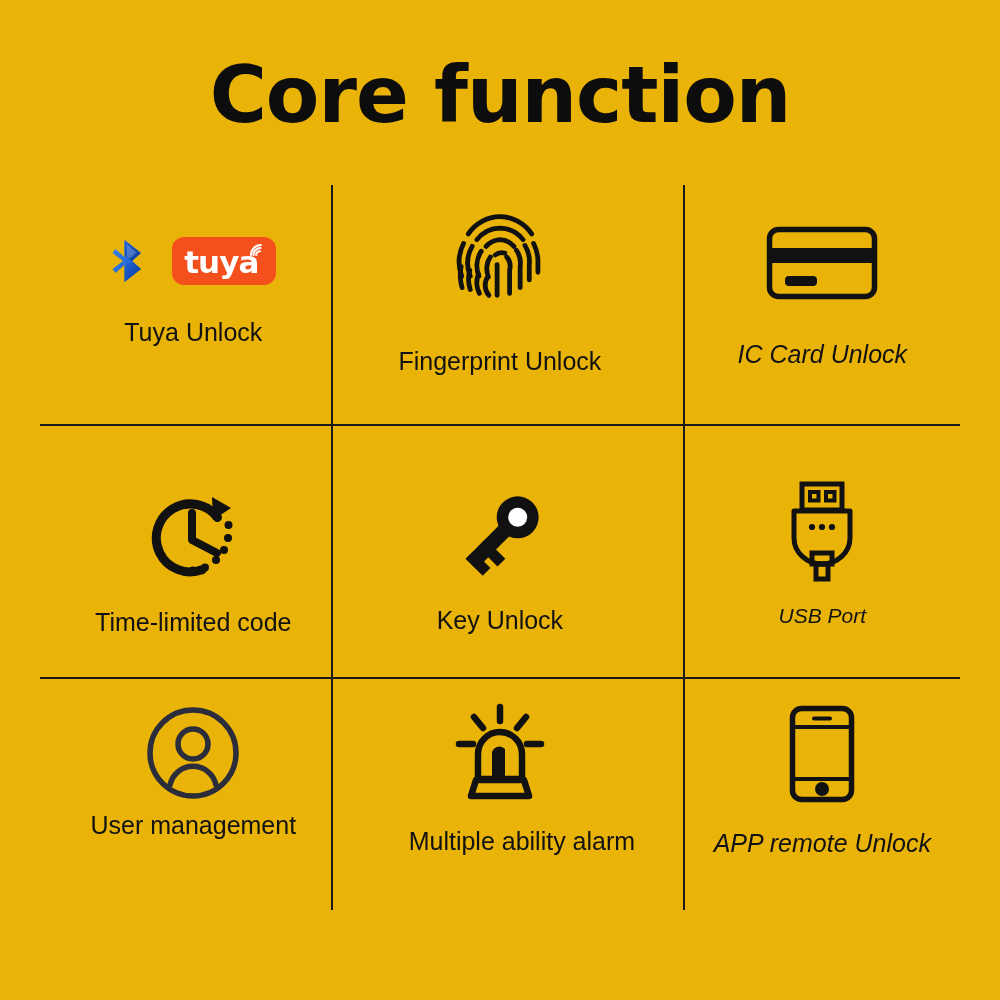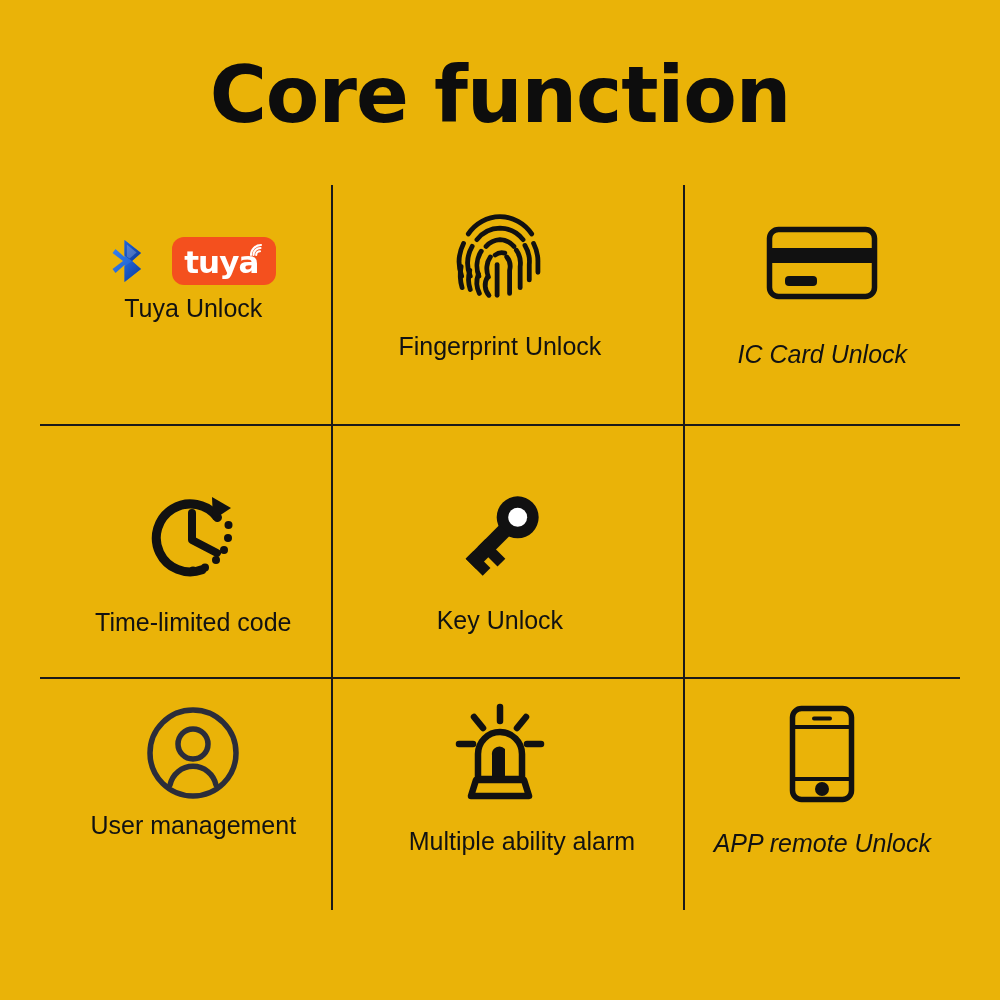--- a/index.html
+++ b/index.html
@@ -72,24 +72,24 @@
     font-size: 25px;
     line-height: 30px;
     color: #121212;
     text-align: center;
     white-space: nowrap;
     font-family: "Liberation Sans", "DejaVu Sans", sans-serif;
   }
 
   
   .c-tuya .icon-wrap      { margin-top: 44px; height: 64px; }
-  .c-tuya .cell-label     { margin-top: 0; }
+  .c-tuya .cell-label     { margin-top: 24px; }
 
   .c-finger .icon-wrap    { margin-top: 22px; height: 96px; }
-  .c-finger .cell-label   { margin-top: 28px; }
+  .c-finger .cell-label   { margin-top: 43px; }
 
   .c-iccard .icon-wrap    { margin-top: 40px; height: 76px; }
   .c-iccard .cell-label   { margin-top: 38px; }
 
   .c-time .icon-wrap      { margin-top: 60px; height: 98px; }
   .c-time .cell-label     { margin-top: 22px; }
 
   .c-key .icon-wrap       { margin-top: 58px; height: 100px; }
   .c-key .cell-label      { margin-top: 20px; }
 
@@ -274,20 +274,38 @@
             <circle cx="48" cy="24" r="9.5" fill="#ffffff"></circle>
             <rect x="40.5" y="42" width="15" height="48" fill="#111111"></rect>
             <rect x="40.5" y="62" width="28" height="11" fill="#111111"></rect>
             <rect x="40.5" y="79" width="24" height="11" fill="#111111"></rect>
           </g>
         </svg>
       </div>
       <div class="cell-label">Key Unlock</div>
     </div>
 
+    <div class="cell row1 col2 c-usb">
+      <div class="icon-wrap">
+        <svg width="74" height="102" viewBox="0 0 74 102">
+          <rect x="17" y="4" width="40" height="26" fill="none" stroke="#111111" stroke-width="5"></rect>
+          <rect x="25" y="12" width="8.5" height="8.5" fill="none" stroke="#111111" stroke-width="4"></rect>
+          <rect x="41" y="12" width="8.5" height="8.5" fill="none" stroke="#111111" stroke-width="4"></rect>
+          <path d="M9 31 L65 31 L65 58 A28 26 0 0 1 9 58 Z" fill="none" stroke="#111111" stroke-width="5" stroke-linejoin="round"></path>
+          <g fill="#111111">
+            <circle cx="27" cy="47" r="3.1"></circle>
+            <circle cx="37" cy="47" r="3.1"></circle>
+            <circle cx="47" cy="47" r="3.1"></circle>
+          </g>
+          <rect x="27" y="73" width="20" height="11" fill="none" stroke="#111111" stroke-width="5"></rect>
+          <rect x="31" y="84" width="12" height="15" fill="none" stroke="#111111" stroke-width="5"></rect>
+        </svg>
+      </div>
+      <div class="cell-label">USB Port</div>
+    </div>
 
     <div class="cell row2 col0 c-user">
       <div class="icon-wrap">
         <svg width="96" height="96" viewBox="0 0 96 96">
           <circle cx="48" cy="48" r="43" fill="none" stroke="#2b2d3a" stroke-width="5.5"></circle>
           <circle cx="48" cy="39" r="15" fill="none" stroke="#2b2d3a" stroke-width="5.5"></circle>
           <path d="M25 80 A23.5 23.5 0 0 1 71 80" fill="none" stroke="#2b2d3a" stroke-width="5.5" stroke-linecap="round"></path>
         </svg>
       </div>
       <div class="cell-label">User management</div>

